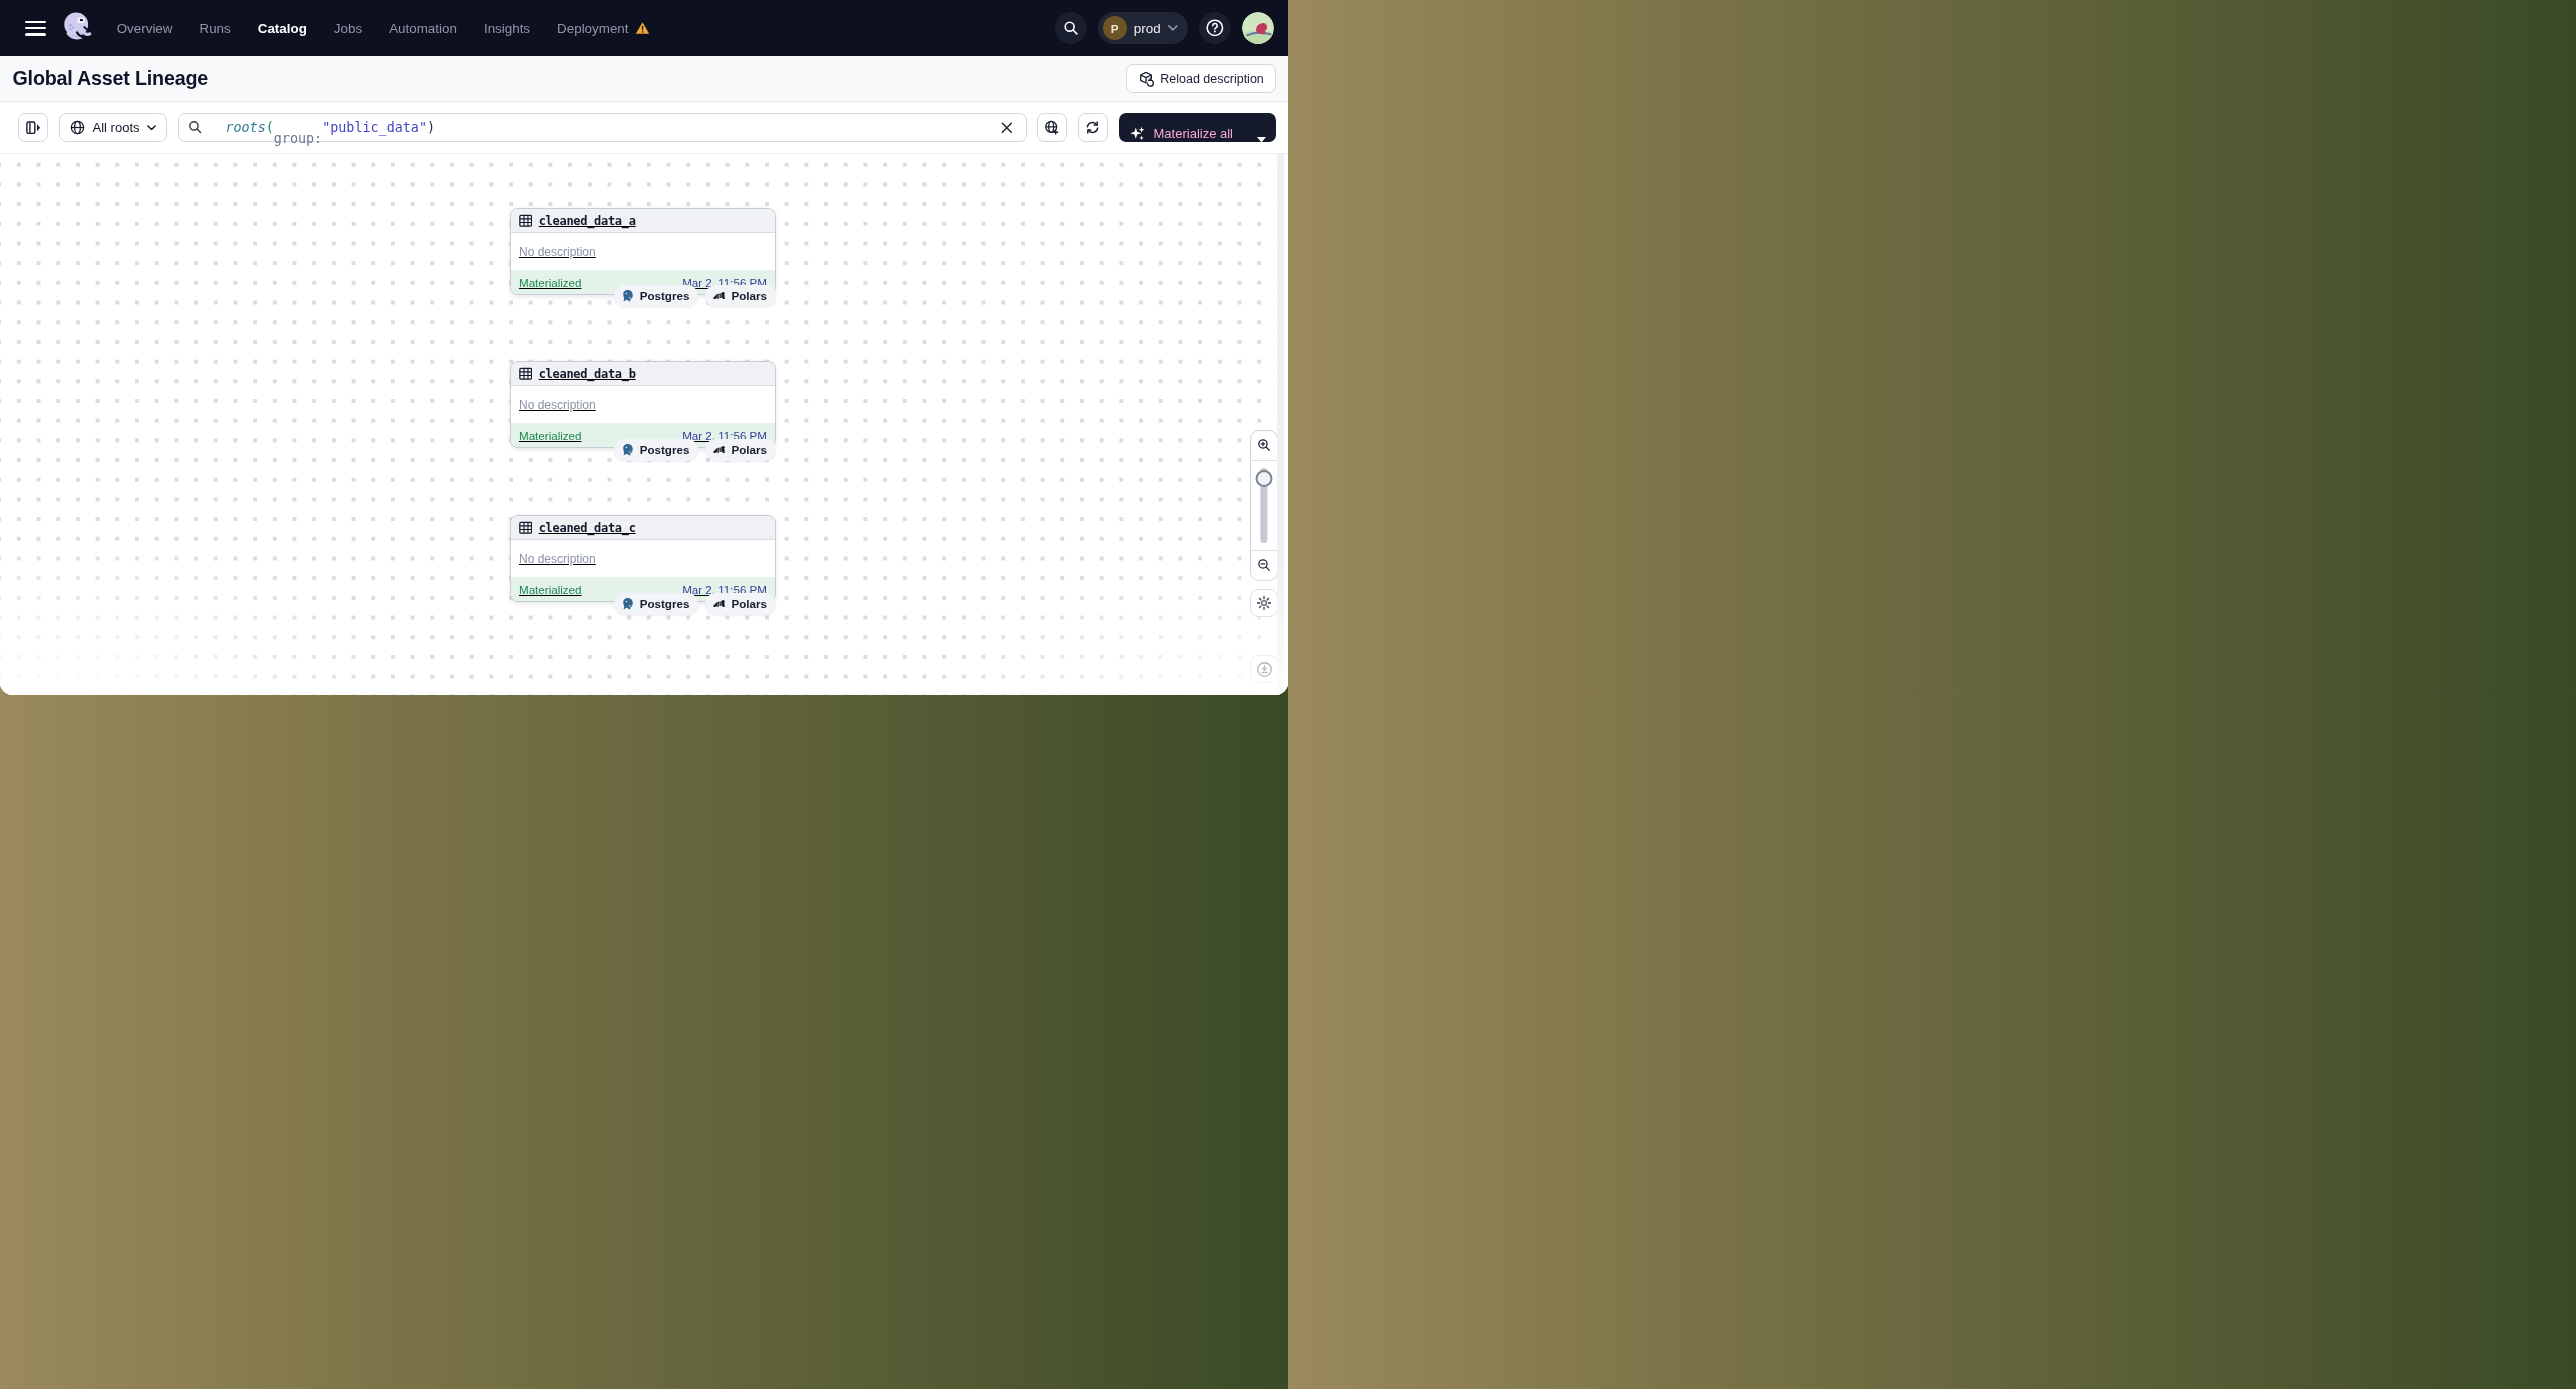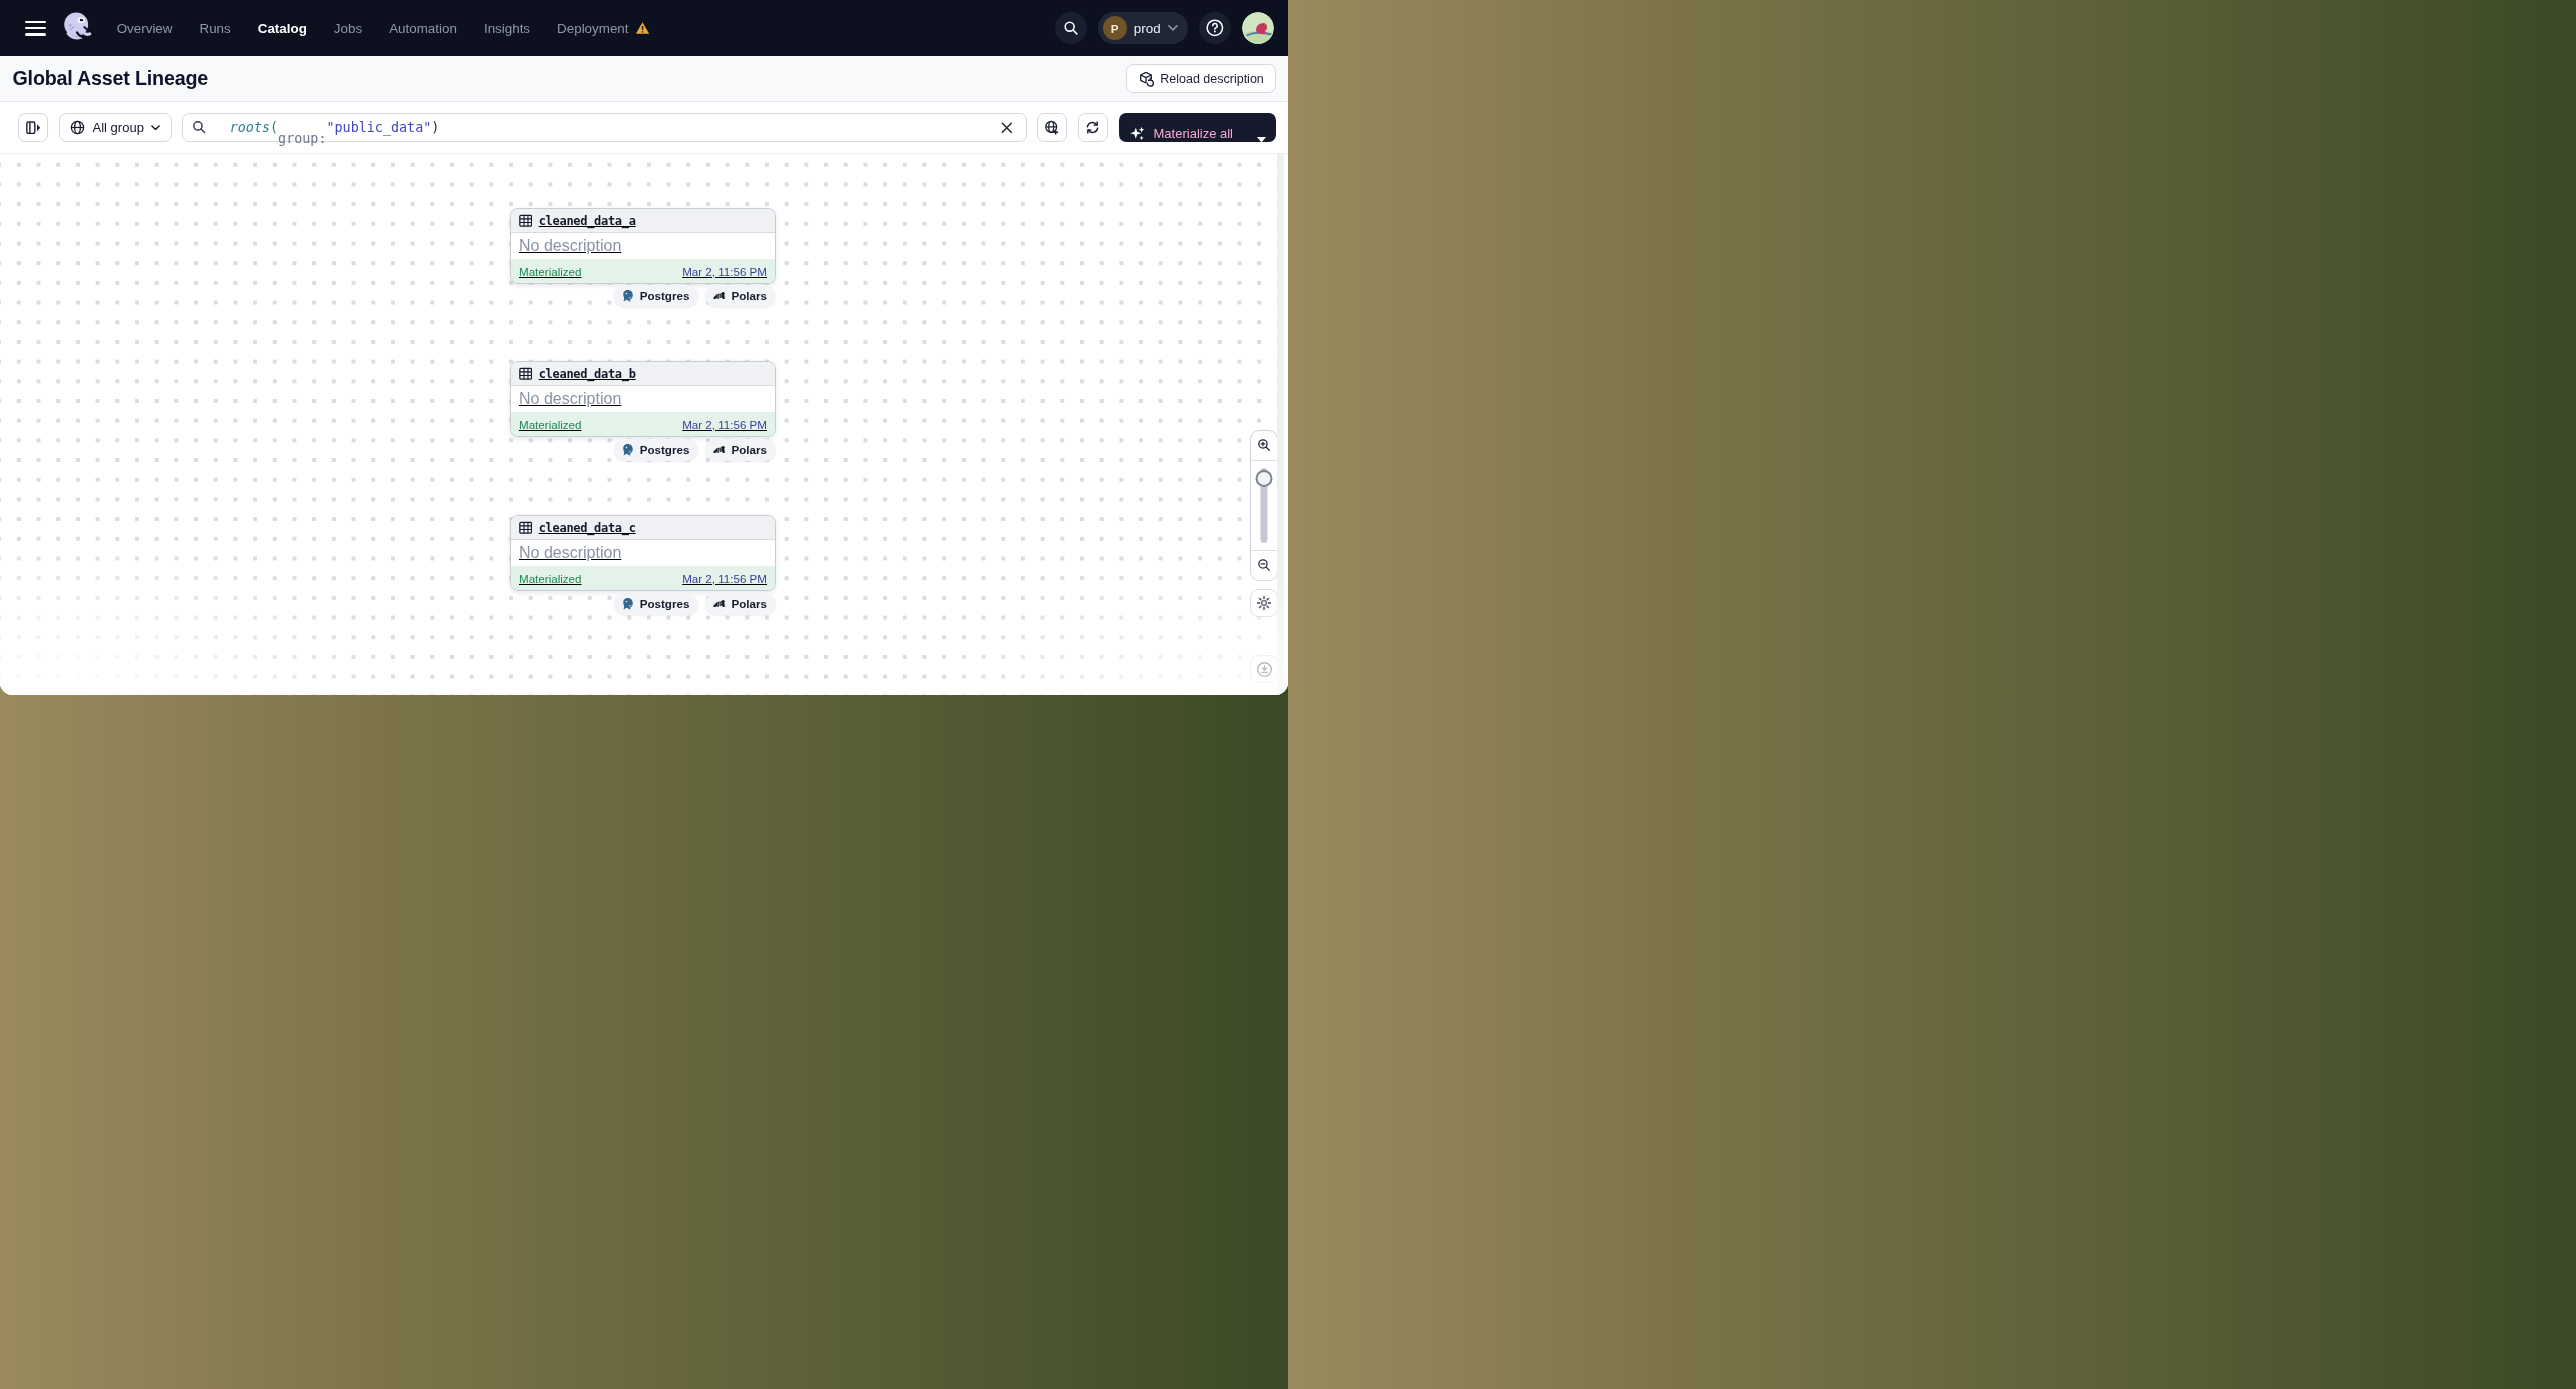--- a/index.html
+++ b/index.html
@@ -52,21 +52,21 @@
   .canvas { position:relative; height:541px; background:#fff;
     background-image: radial-gradient(#d9dce3 2.1px, transparent 2.2px);
     background-size: 19.7px 19.7px; background-position: 9px 0.9px; }
   .fade-bl { position:absolute; left:0; bottom:0; width:411px; height:161px; background:radial-gradient(ellipse at 18% 95%, rgba(255,255,255,.95) 0%, rgba(255,255,255,0) 70%); pointer-events:none; }
   .fade-br { position:absolute; right:0; bottom:0; width:375px; height:143px; background:radial-gradient(ellipse at 85% 100%, rgba(255,255,255,.9) 0%, rgba(255,255,255,0) 70%); pointer-events:none; }
   .scroll-track { position:absolute; left:1277px; top:0; width:7.2px; height:541px; background:#edeff3; }
 
   .asset-node { position:absolute; left:510px; width:266px; border:0.9px solid #c7ccd7; border-radius:8px; background:#fff; box-shadow:0 1.8px 4.5px rgba(16,20,40,.10); cursor:pointer; overflow:hidden;text-decoration:underline; }
   .an-head { height:24px; background:#f0f1f5; border-bottom:0.9px solid #d8dbe3; display:flex; align-items:center; gap:6.3px; padding:0 8px; }
   .an-name { font-family:"DejaVu Sans Mono", monospace; font-size:12px; font-weight:700; color:#141829; letter-spacing:-0.3px; }
-  .an-body { height:26px; display:flex; align-items:center; padding:11px 8px; font-size:16px; color:#8a92a6; }
+  .an-body { height:37px; display:flex; align-items:center; padding:11px 8px; font-size:12px; color:#8a92a6; }
   .an-status { height:24px; background:#e3f3e9; display:flex; align-items:center; justify-content:space-between; padding:0 8px; font-size:11.6px; }
   .an-status .st { color:#1d8750; }
   .an-status .ts { color:#383e99; }
 
   .tag-row { position:absolute; left:510px; width:266px; display:flex; justify-content:flex-end; gap:6.3px; }
   .tag { height:21.5px; background:#f3f4f7; border-radius:10.7px; display:flex; align-items:center; gap:5.4px; padding:0 9px 0 7.2px; font-size:11.6px; font-weight:700; color:#171c2e; cursor:pointer; box-shadow:0 0.9px 1.8px rgba(16,20,40,.07); }
 
   
   .zoom-panel { position:absolute; left:1250px; top:276px; width:28px; height:151px; background:#fff; border:0.9px solid #cdd2db; border-radius:9px; display:flex; flex-direction:column; }
   .zp-btn { height:29px; display:flex; align-items:center; justify-content:center; cursor:pointer; flex:none; }
@@ -168,21 +168,21 @@
         <line x1="4.4" y1="1.5" x2="4.4" y2="13.5" stroke="#1a1f31" stroke-width="1.6"></line>
         <path d="M12.5 3.5 L16 7.5 12.5 11.5z" fill="#1a1f31"></path>
       </svg>
     </div>
     <div class="filter-btn">
       <svg width="15" height="15" viewBox="0 0 18 18">
         <circle cx="9" cy="9" r="7.4" fill="none" stroke="#141829" stroke-width="1.5"></circle>
         <ellipse cx="9" cy="9" rx="3.4" ry="7.4" fill="none" stroke="#141829" stroke-width="1.5"></ellipse>
         <line x1="1.8" y1="9" x2="16.2" y2="9" stroke="#141829" stroke-width="1.5"></line>
       </svg>
-      <span>All group</span>
+      <span>All roots</span>
       <svg width="9" height="5.4" viewBox="0 0 10 6">
         <path d="M1 1 l4 4 4-4" fill="none" stroke="#141829" stroke-width="1.6" stroke-linecap="round" stroke-linejoin="round"></path>
       </svg>
     </div>
     <div class="searchbox">
       <svg width="14.3" height="14.3" viewBox="0 0 18 18">
         <circle cx="7.5" cy="7.5" r="5.2" fill="none" stroke="#343a4a" stroke-width="1.8"></circle>
         <line x1="11.4" y1="11.4" x2="15.8" y2="15.8" stroke="#343a4a" stroke-width="1.8" stroke-linecap="round"></line>
       </svg>
       <span class="query"><span class="q-fn">roots</span><span class="q-open">(</span><span class="q-attr">group</span><span class="q-attr">:</span><span class="q-val">"public_data"</span><span class="q-close">)</span></span>

